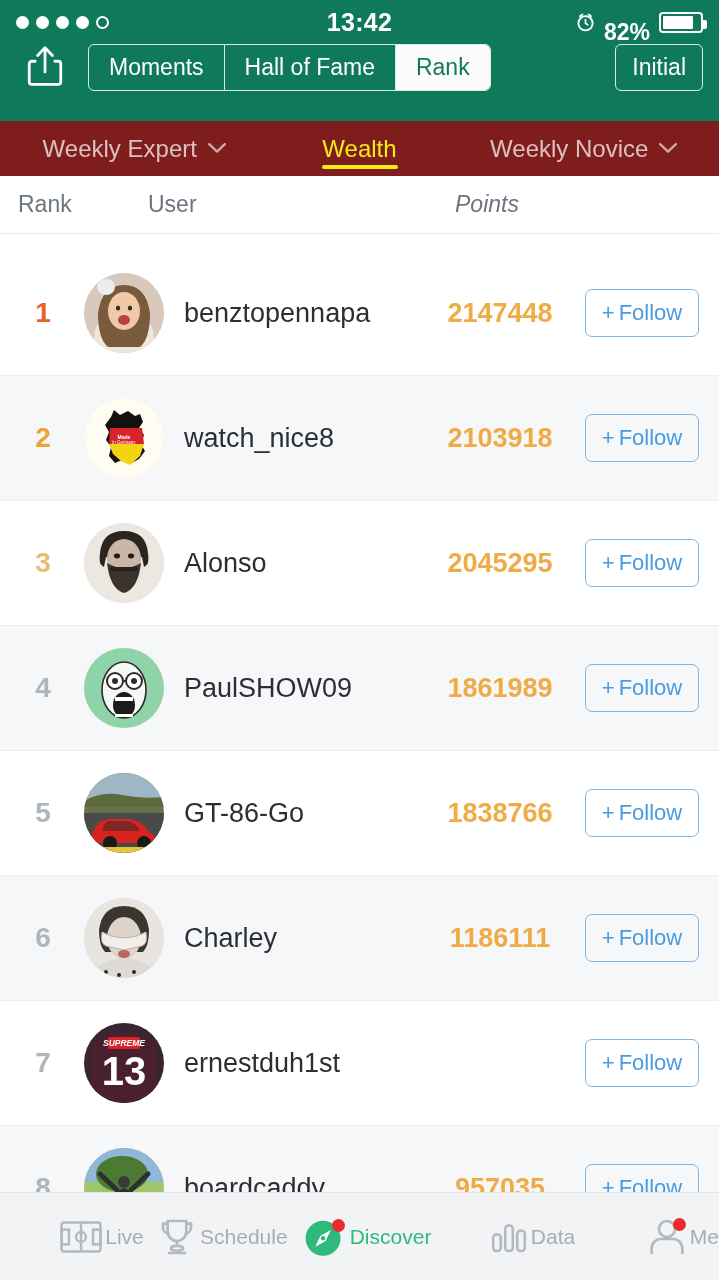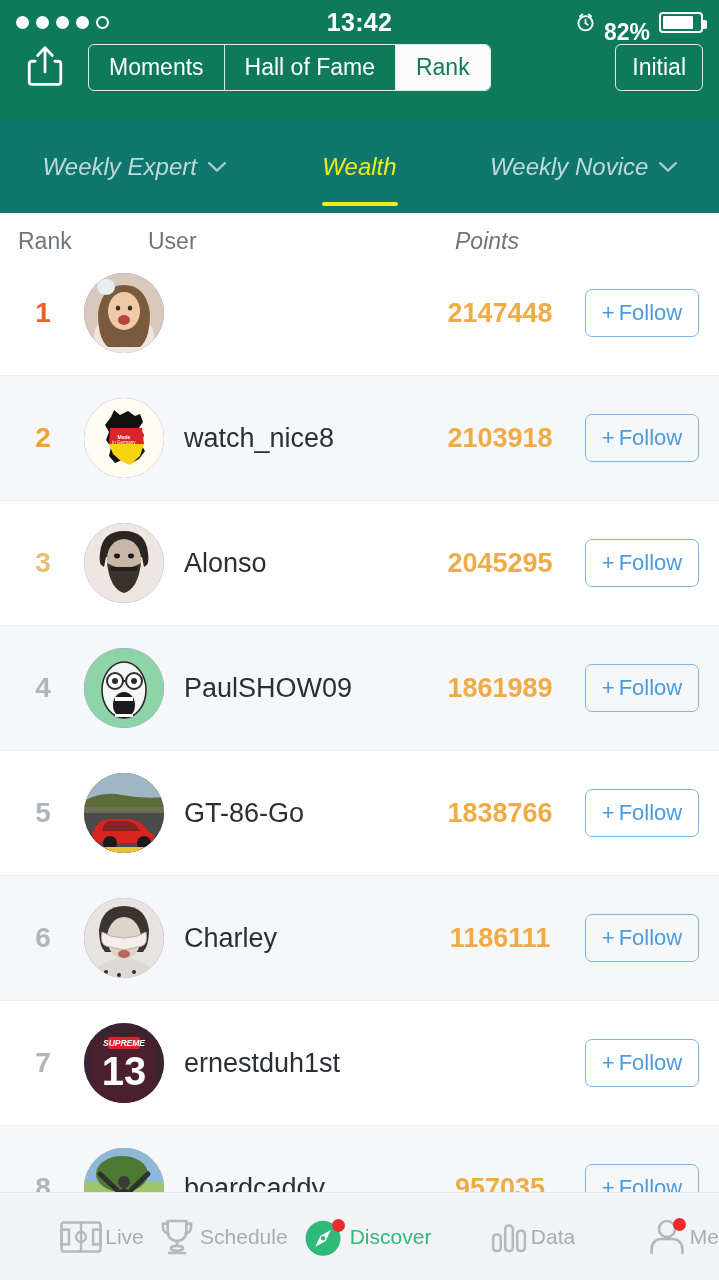--- a/index.html
+++ b/index.html
@@ -58,22 +58,22 @@
   .seg:last-child{ border-right:none; }
   .seg.active{ background:#fbfbfb; color:#12795A; }
   .initial-btn{
     margin-left:auto; height:47px; border:1.5px solid rgba(255,255,255,.85);
     border-radius:6px; display:flex; align-items:center; justify-content:center;
     padding:0 16px; color:#fff; font-size:23px;
   }
 
   
   .subnav{
-    height:92px; background:#0f766e;
-    display:flex; align-items:stretch; position:relative;font-style:italic;
+    height:55px; background:#7f1d1d;
+    display:flex; align-items:stretch; position:relative;
   }
   .subnav-item{
     flex:1; display:flex; align-items:center; justify-content:center;
     gap:10px; color:rgba(255,255,255,.72); font-size:24px; position:relative;
   }
   .subnav-item.center{ flex:0 0 auto; width:180px; }
   .subnav-item.active{ color:#F0EC18; }
   .subnav-item.active .sublabel{ color:#F0EC18; }
   .underline{
     position:absolute; bottom:7px; left:50%; transform:translateX(-50%);
@@ -100,21 +100,21 @@
   .row.alt{ background:#F5F7F9; }
   .rank-num{
     position:absolute; left:0; width:86px; text-align:center;
     font-size:28px; font-weight:bold; color:#adb5bd;
   }
   .rank-num.r1{ color:#E8632A; }
   .rank-num.r2{ color:#EFA135; }
   .rank-num.r3{ color:#E8BE72; }
   .avatar{
     position:absolute; left:84px; width:80px; height:80px; border-radius:50%;
-    overflow:hidden; background:#8b5cf6;
+    overflow:hidden; background:#e5e5e5;
   }
   .avatar svg{ display:block; width:80px; height:80px; }
   .uname{
     position:absolute; left:184px; font-size:27px; color:#2b2f33;
     white-space:nowrap;
   }
   .pts{
     position:absolute; left:420px; width:160px; text-align:center;
     font-size:27px; font-weight:bold; color:#EFAB45;
   }
@@ -230,20 +230,21 @@
             <rect width="80" height="80" fill="#d9c9bd"></rect>
             <ellipse cx="40" cy="64" rx="30" ry="26" fill="#efe6de"></ellipse>
             <path d="M14 40 q4-28 26-28 t26 28 q0 26-10 34 H24 q-10-8-10-34z" fill="#7a5a3c"></path>
             <ellipse cx="40" cy="38" rx="16" ry="19" fill="#f0c9a8"></ellipse>
             <ellipse cx="34" cy="35" rx="2.2" ry="2.6" fill="#3a2a1c"></ellipse>
             <ellipse cx="46" cy="35" rx="2.2" ry="2.6" fill="#3a2a1c"></ellipse>
             <ellipse cx="40" cy="47" rx="6" ry="5" fill="#b4443c"></ellipse>
             <ellipse cx="22" cy="14" rx="9" ry="8" fill="#e8eef2"></ellipse>
           </svg>
         </span>
+        <span class="uname">benztopennapa</span>
         <span class="pts">2147448</span>
         <span class="follow">
           <span>+</span>
           <span>Follow</span>
         </span>
       </div>
       <div class="row alt">
         <span class="rank-num r2">2</span>
         <span class="avatar">
           <svg viewBox="0 0 80 80">

